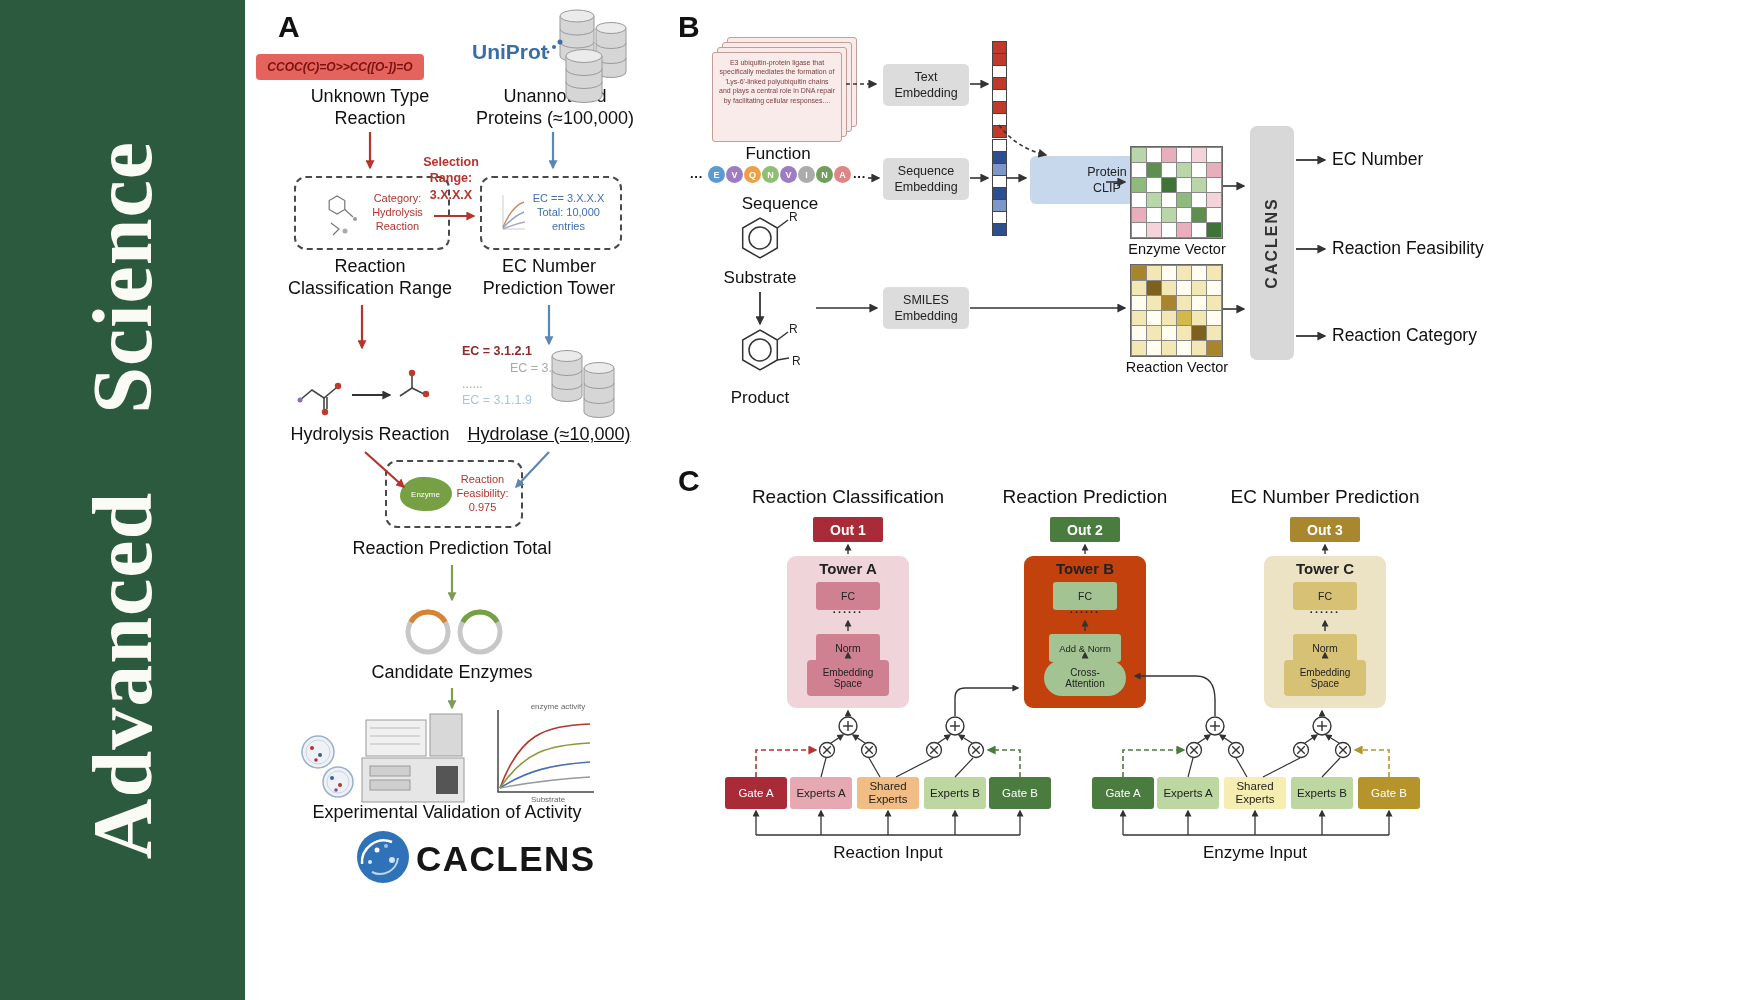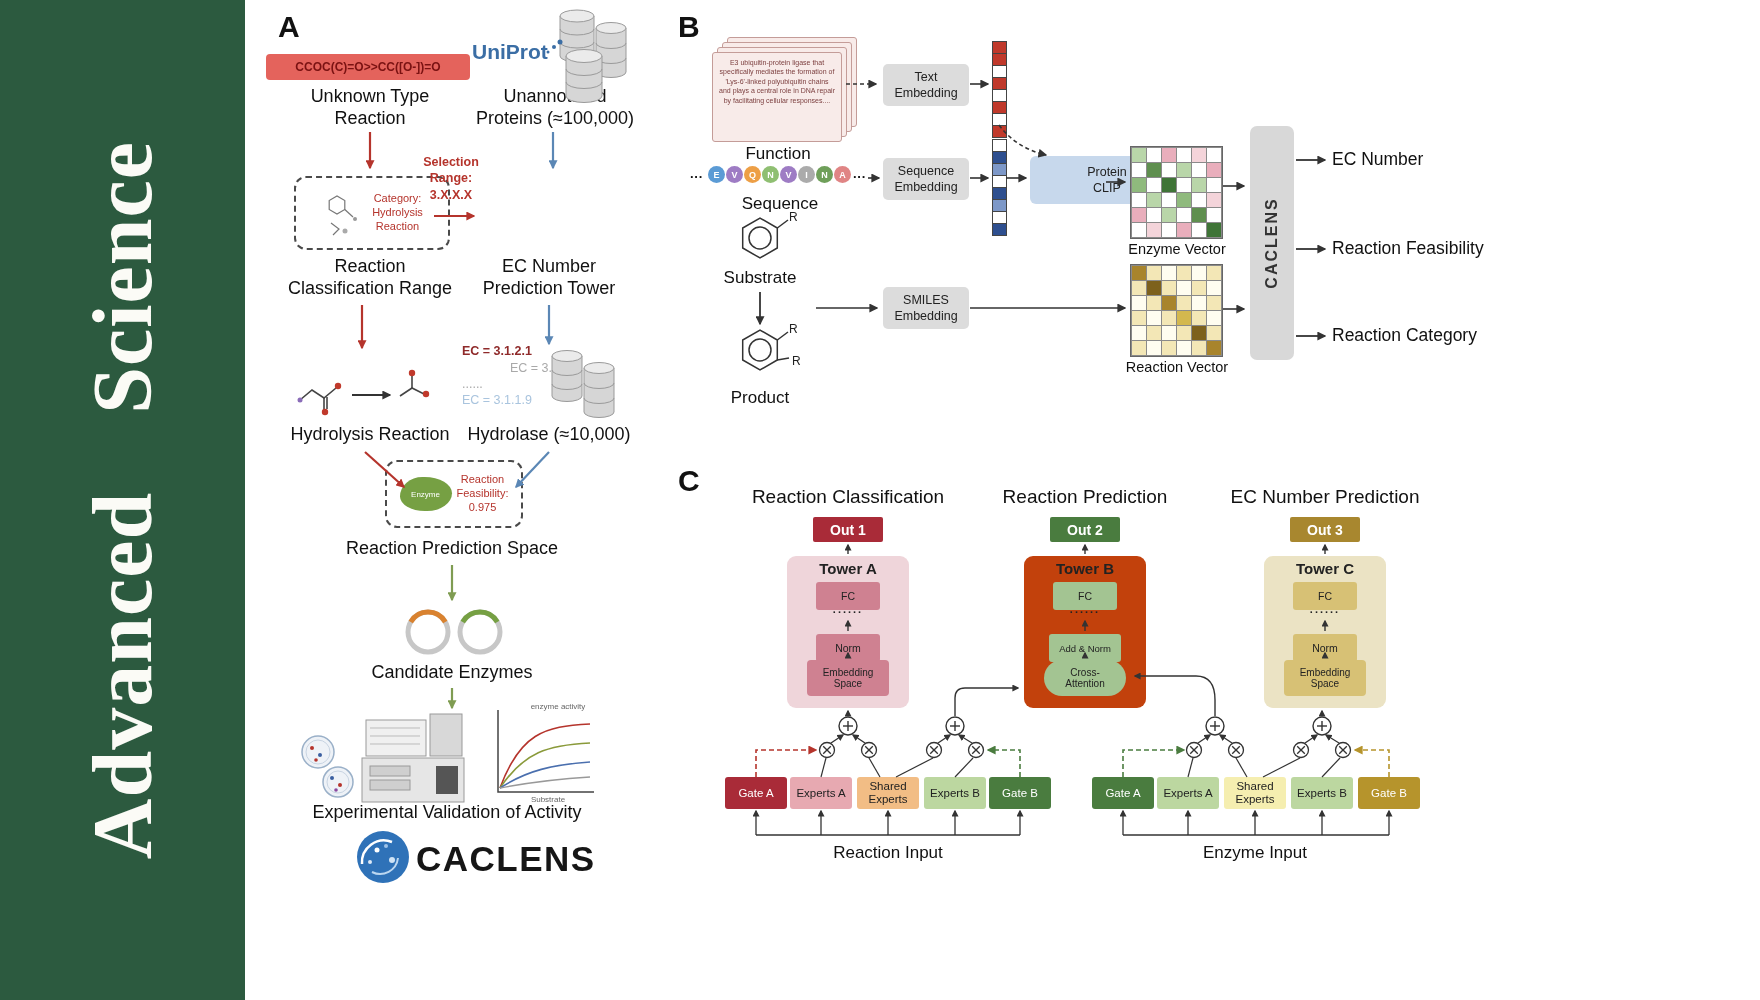--- a/index.html
+++ b/index.html
@@ -67,21 +67,21 @@
 
   <aside class="sidebar" style="background-color: rgb(44, 90, 63);">
     <div class="sidebar-title">
       <span>Advanced</span>
       <span>Science</span>
     </div>
   </aside>
 
   <div class="panel-label" style="left:278px;top:10px;">A</div>
 
-  <div class="red-pill" style="left:266px;top:54px;width:204px;height:26px;">CCOC(C)=O&gt;&gt;CC([O-])=O</div>
+  <div class="red-pill" style="left:256px;top:54px;width:168px;height:26px;font-style:italic;">CCOC(C)=O&gt;&gt;CC([O-])=O</div>
 
   <div class="cap" style="left:266px;top:86px;width:208px;font-size:18px;line-height:1.22;">
     <div>Unknown Type</div>
     <div>Reaction</div>
   </div>
 
   <div class="abs" style="left:472px;top:40px;font-size:21px;font-weight:bold;color:#3b6ea5;">UniProt</div>
 
   <div class="cap" style="left:452px;top:86px;width:206px;font-size:18px;line-height:1.22;">
     <div>Unannotated</div>
@@ -102,48 +102,61 @@
       <div>Reaction</div>
     </div>
   </div>
 
   <div class="cap" style="left:421px;top:154px;width:60px;font-size:12.5px;font-weight:bold;color:#b5342c;line-height:1.3;">
     <div>Selection</div>
     <div>Range:</div>
     <div>3.X.X.X</div>
   </div>
 
+  <div class="dashed" style="left:480px;top:176px;width:138px;height:70px;">
+    <svg width="30" height="44">
+      <path d="M5,4 V38 H27" fill="none" stroke="#ccc" stroke-width="1"></path>
+      <path d="M5,36 C11,22 17,14 26,11" fill="none" stroke="#c98a5e" stroke-width="1.4"></path>
+      <path d="M5,37 C13,28 19,24 26,21" fill="none" stroke="#8aa8c8" stroke-width="1.4"></path>
+      <path d="M5,38 C15,34 21,32 27,31" fill="none" stroke="#b0a4c4" stroke-width="1.4"></path>
+    </svg>
+    <div class="dtxt" style="color:#3f6fae;">
+      <div>EC == 3.X.X.X</div>
+      <div>Total: 10,000</div>
+      <div>entries</div>
+    </div>
+  </div>
 
   <div class="cap" style="left:262px;top:256px;width:216px;font-size:18px;line-height:1.22;">
     <div>Reaction</div>
     <div>Classification Range</div>
   </div>
   <div class="cap" style="left:441px;top:256px;width:216px;font-size:18px;line-height:1.22;">
     <div>EC Number</div>
     <div>Prediction Tower</div>
   </div>
 
   <div class="ec-item" style="left: 462px; top: 344px; font-weight: bold; color: rgb(143, 42, 42);">EC = 3.1.2.1</div>
   <div class="ec-item" style="left: 462px; top: 361px; color: rgb(169, 169, 169); margin-left: 48px;">EC = 3.1.2.6</div>
   <div class="ec-item" style="left: 462px; top: 377px; color: rgb(169, 169, 169);">......</div>
   <div class="ec-item" style="left: 462px; top: 393px; color: rgb(169, 196, 222);">EC = 3.1.1.9</div>
 
   <div class="cap" style="left:262px;top:424px;width:216px;font-size:18px;">Hydrolysis Reaction</div>
-  <div class="cap" style="left:441px;top:424px;width:216px;font-size:18px;">Hydrolase (≈10,000)</div>
+  <div class="cap" style="left:441px;top:424px;width:216px;font-size:18px;text-decoration:underline;">Hydrolase (≈10,000)</div>
 
   <div class="dashed" style="left:385px;top:460px;width:134px;height:64px;">
     <div class="enzyme-blob">Enzyme</div>
     <div class="dtxt" style="color:#b5342c;">
       <div>Reaction</div>
       <div>Feasibility:</div>
       <div>0.975</div>
     </div>
   </div>
 
-  <div class="cap" style="left:327px;top:538px;width:250px;font-size:18px;">Reaction Prediction Space</div>
+  <div class="cap" style="left:327px;top:538px;width:250px;font-size:18px;">Reaction Prediction Total</div>
   <div class="cap" style="left:352px;top:662px;width:200px;font-size:18px;">Candidate Enzymes</div>
   <div class="tiny" style="left:518px;top:702px;width:80px;">enzyme activity</div>
   <div class="tiny" style="left:508px;top:795px;width:80px;">Substrate</div>
   <div class="cap" style="left:292px;top:802px;width:310px;font-size:18px;">Experimental Validation of Activity</div>
   <div class="logo-text" style="left:416px;top:839px;">CACLENS</div>
 
   <div class="panel-label" style="left:678px;top:10px;">B</div>
 
   <div class="fcard" style="left:727px;top:37px;"></div>
   <div class="fcard" style="left:722px;top:42px;"></div>

